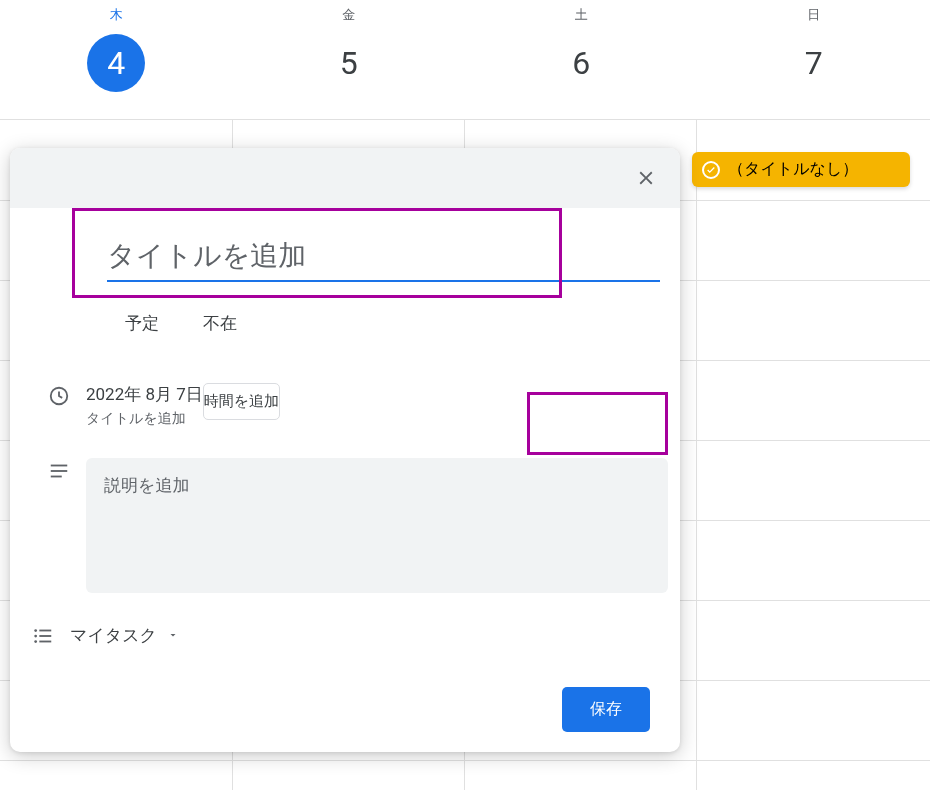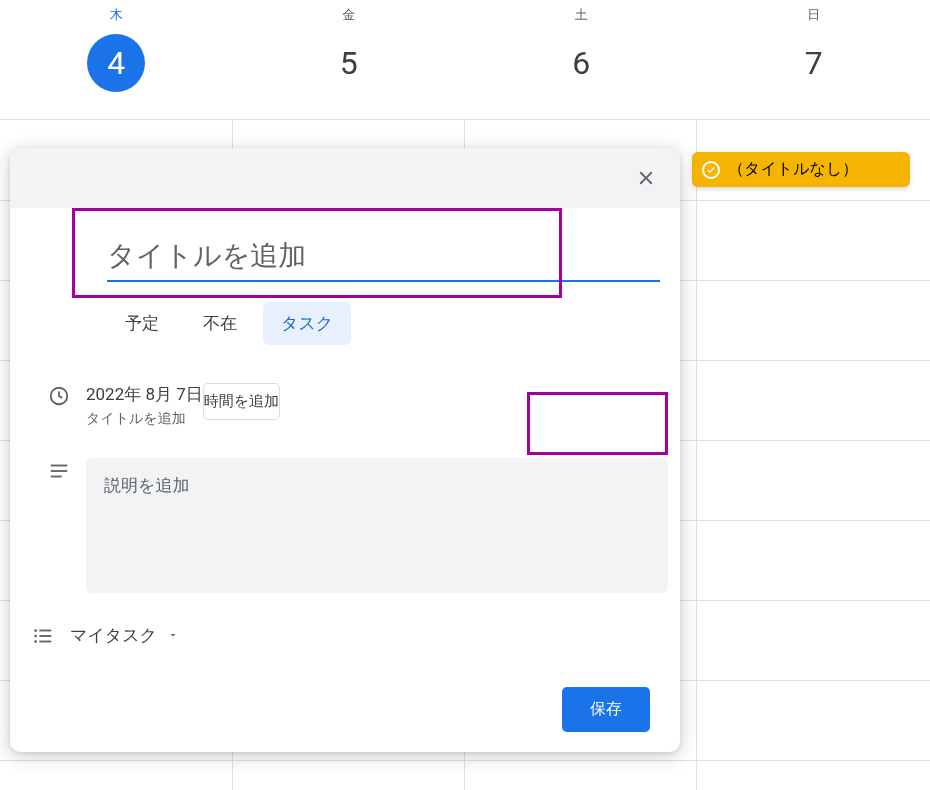--- a/index.html
+++ b/index.html
@@ -324,21 +324,20 @@
     </div>
   </div>
 
   <div class="title-input-wrap">
     <input class="title-input" type="text" placeholder="タイトルを追加" style="">
   </div>
 
   <div class="tabs">
     <div class="tab">予定</div>
     <div class="tab">不在</div>
-    <div class="tab active">タスク</div>
   </div>
 
   <div class="field-row">
     <div class="field-icon">
       <svg viewBox="0 0 24 24" fill="none" stroke="currentColor" stroke-width="2">
           <circle cx="12" cy="12" r="9"></circle>
           <polyline points="12,7 12,12 15.5,14"></polyline>
         </svg>
     </div>
     <div class="field-body">

